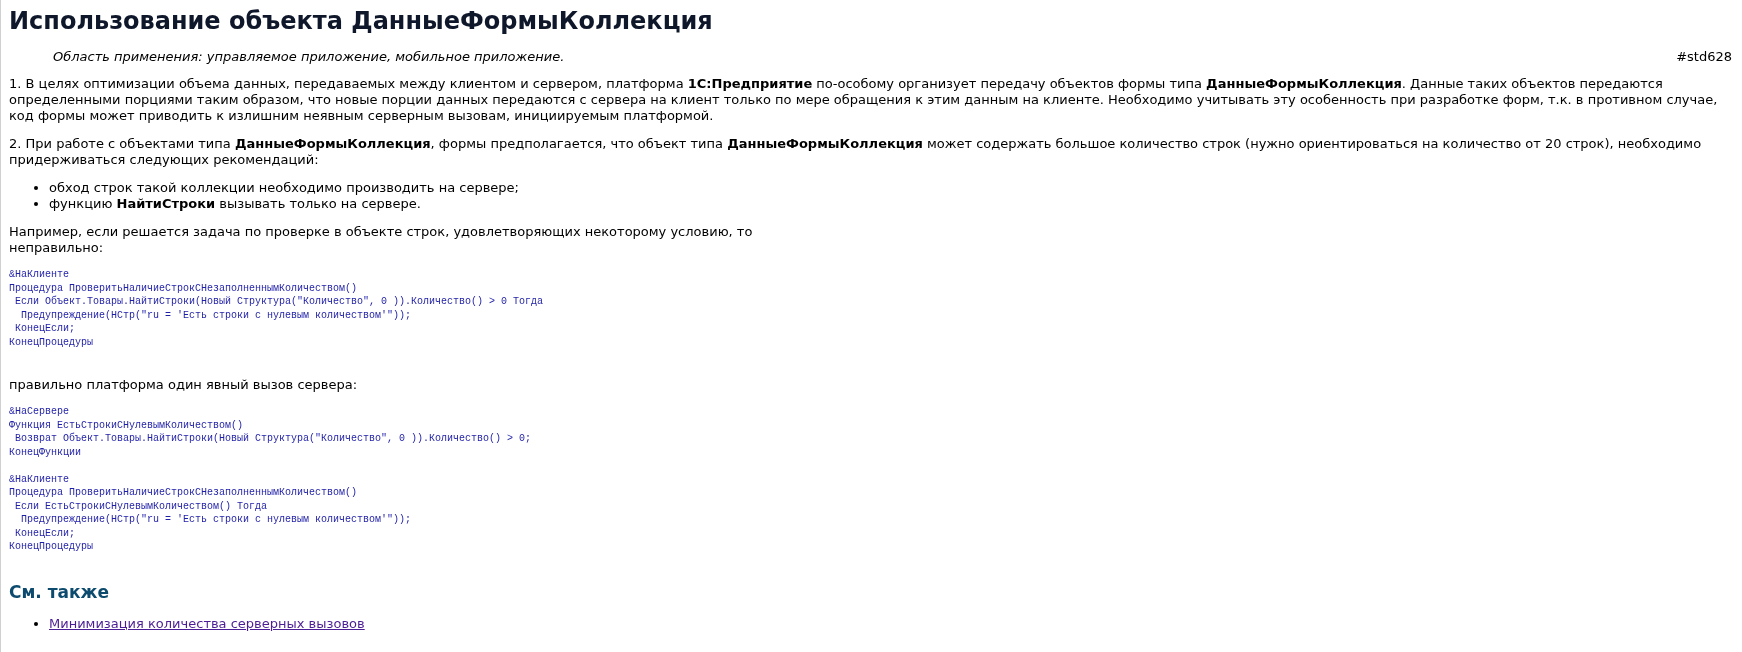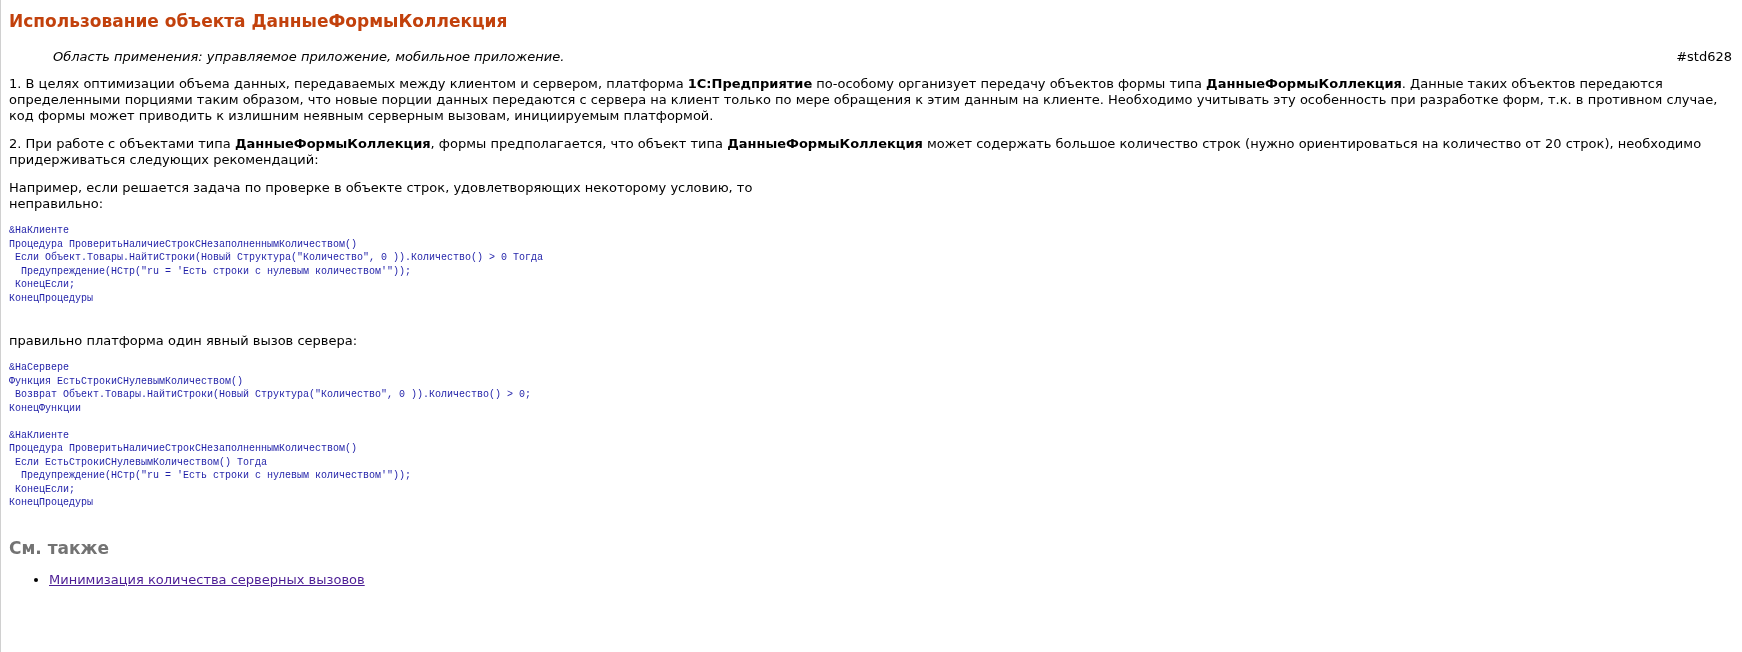--- a/index.html
+++ b/index.html
@@ -11,24 +11,24 @@
     border-left: 1px solid #d0d0d0;
     box-sizing: border-box;
     font-family: "DejaVu Sans", sans-serif;
     font-size: 13px;
     color: #000000;
   }
   .page {
     padding: 8px 8px 0 8px;
   }
   h1.doc-title {
-    font-size: 17px;
+    font-size: 24px;
     line-height: 26px;
     font-weight: bold;
-    color: #c2410c;
+    color: #0f172a;
     margin: 0;
   }
   .scope-row {
     display: flex;
     justify-content: space-between;
     align-items: flex-start;
     margin-top: 15px;
     line-height: 15px;
   }
   .scope-note {
@@ -56,21 +56,21 @@
     font-size: 10px;
     line-height: 13.5px;
     color: #1f1fa8;
     white-space: pre;
     margin: 12px 0 28px 0;
   }
   h2.see-also {
     font-size: 17px;
     line-height: 20px;
     font-weight: bold;
-    color: #737373;
+    color: #0c4a6e;
     margin: 14px 0 14px 0;
   }
   ul.link-list {
     margin: 12px 0;
     padding-left: 40px;
     line-height: 16px;
   }
   a.doc-link {
     color: #4c1d95;
     text-decoration: underline;
@@ -86,20 +86,24 @@
 
   <div class="scope-row">
     <span class="scope-note">Область применения: управляемое приложение, мобильное приложение.</span>
     <span class="std-anchor">#std628</span>
   </div>
 
   <p class="body-par"><span>1. В целях оптимизации объема данных, передаваемых между клиентом и сервером, платформа </span><span class="b">1С:Предприятие</span><span> по-особому организует передачу объектов формы типа </span><span class="b">ДанныеФормыКоллекция</span><span>. Данные таких объектов передаются определенными порциями таким образом, что новые порции данных передаются с сервера на клиент только по мере обращения к этим данным на клиенте. Необходимо учитывать эту особенность при разработке форм, т.к. в противном случае, код формы может приводить к излишним неявным серверным вызовам, инициируемым платформой.</span></p>
 
   <p class="body-par"><span>2. При работе с объектами типа </span><span class="b">ДанныеФормыКоллекция</span><span>, формы предполагается, что объект типа </span><span class="b">ДанныеФормыКоллекция</span><span> может содержать большое количество строк (нужно ориентироваться на количество от 20 строк), необходимо придерживаться следующих рекомендаций:</span></p>
 
+  <ul class="rec-list">
+    <li><span>обход строк такой коллекции необходимо производить на сервере;</span></li>
+    <li><span>функцию </span><span class="b">НайтиСтроки</span><span> вызывать только на сервере.</span></li>
+  </ul>
 
   <p class="body-par pre-line">Например, если решается задача по проверке в объекте строк, удовлетворяющих некоторому условию, то
 неправильно:</p>
 
   <pre class="code">&amp;НаКлиенте
 Процедура ПроверитьНаличиеСтрокСНезаполненнымКоличеством()
  Если Объект.Товары.НайтиСтроки(Новый Структура("Количество", 0 )).Количество() &gt; 0 Тогда
   Предупреждение(НСтр("ru = 'Есть строки с нулевым количеством'"));
  КонецЕсли;
 КонецПроцедуры</pre>

